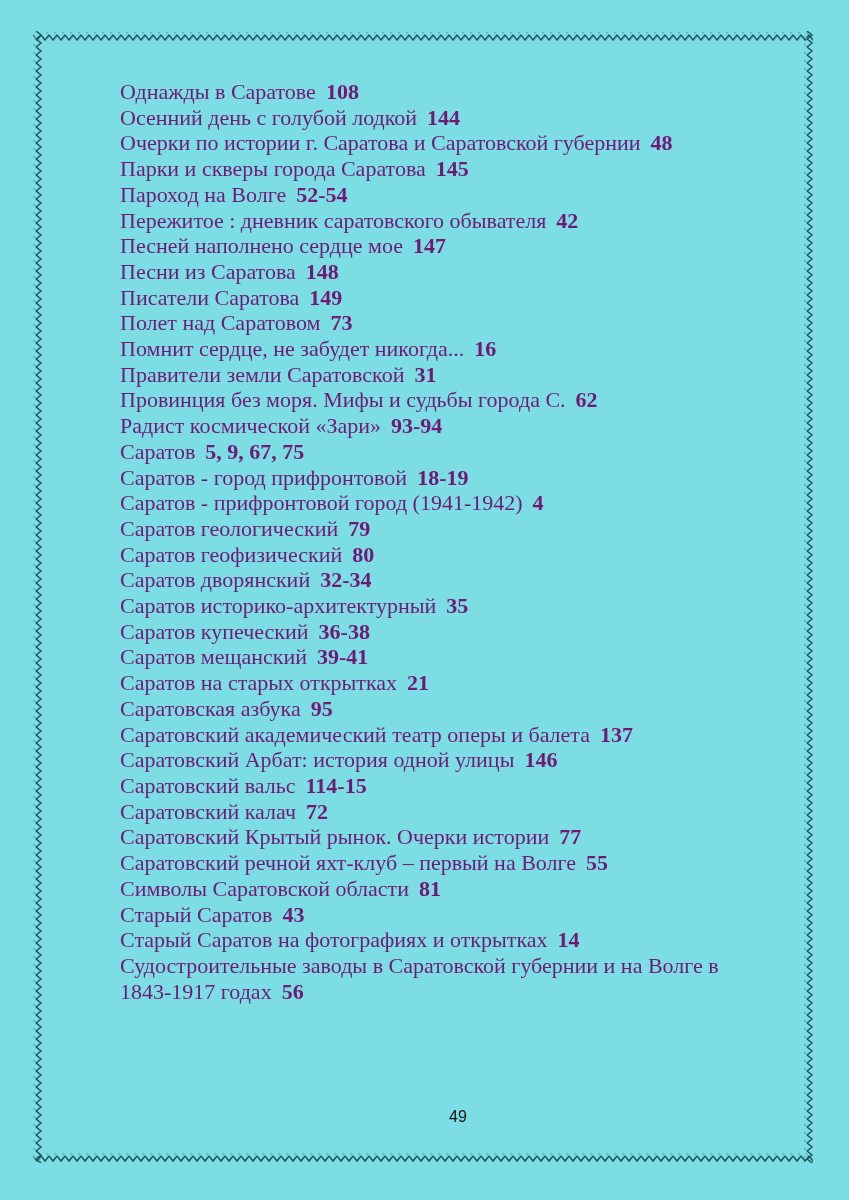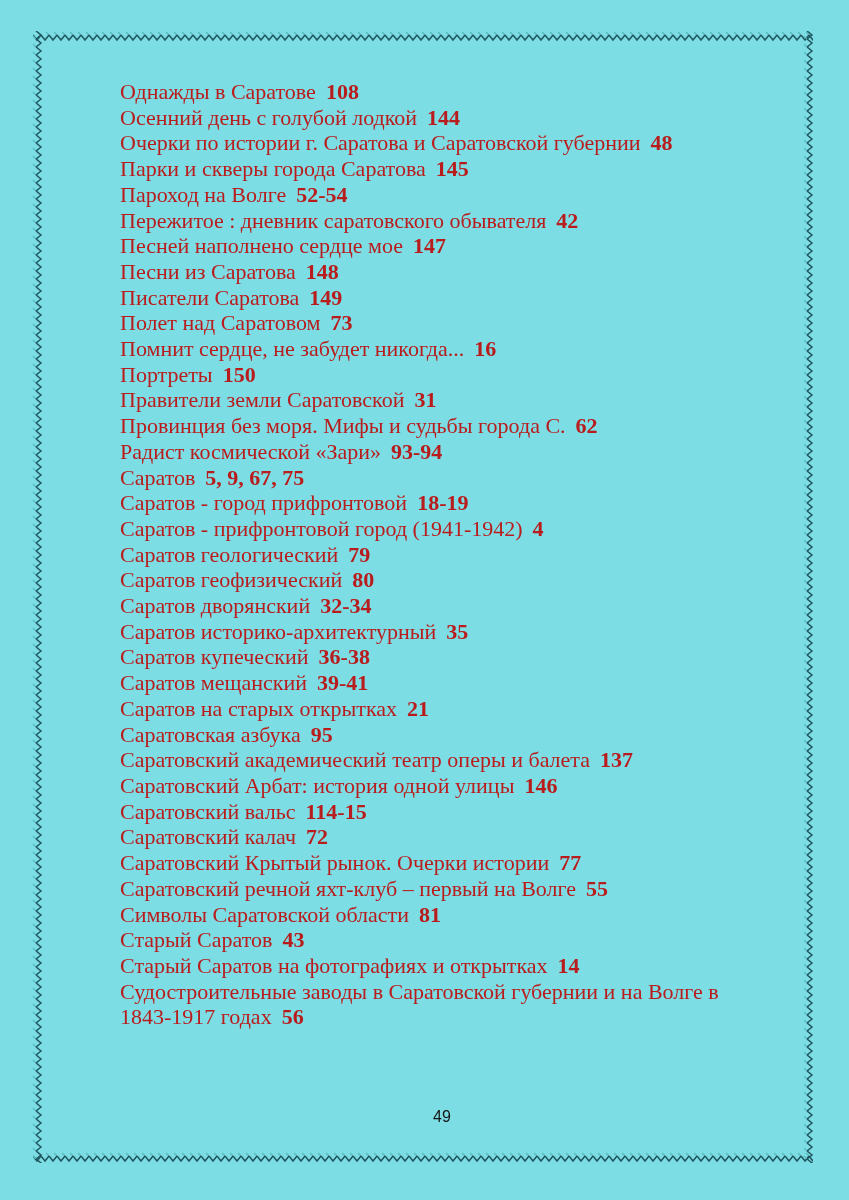--- a/index.html
+++ b/index.html
@@ -14,35 +14,35 @@
   .border-strip { position: absolute; display: block; }
   .border-strip.top    { left: 33px;  top: 31px;    }
   .border-strip.bottom { left: 33px;  top: 1152px;  }
   .border-strip.left   { left: 32px;  top: 31px;    }
   .border-strip.right  { left: 803px; top: 31px;    }
   .content {
     position: absolute;
     left: 120px;
     top: 79px;
     width: 676px;
-    color: #b91c1c;
+    color: #701a75;
   }
   .entry {
     font-size: 22px;
     line-height: 25.7px;
   }
   .entry-title { white-space: pre-wrap; }
   .entry-pages {
     font-weight: bold;
     margin-left: 10px;
     white-space: pre-wrap;
   }
   .page-number {
     position: absolute;
-    left: 104px;
+    left: 120px;
     top: 1108px;
     width: 676px;
     text-align: center;
     font-family: "Liberation Sans", sans-serif;
     font-size: 16px;
     color: #161616;
   }
 </style>
 </head>
 <body>
@@ -107,21 +107,20 @@
 
     <div class="entry"><span class="entry-title">Песни из Саратова</span><span class="entry-pages">148</span></div>
 
     <div class="entry"><span class="entry-title">Писатели Саратова</span><span class="entry-pages">149</span></div>
 
     <div class="entry"><span class="entry-title">Полет над Саратовом</span><span class="entry-pages">73</span></div>
 
 
     <div class="entry"><span class="entry-title">Помнит сердце, не забудет никогда...</span><span class="entry-pages">16</span></div>
 
-    <div class="entry"><span class="entry-title">Портреты</span><span class="entry-pages">150</span></div>
 
     <div class="entry"><span class="entry-title">Правители земли Саратовской</span><span class="entry-pages">31</span></div>
 
     <div class="entry"><span class="entry-title">Провинция без моря. Мифы и судьбы города С.</span><span class="entry-pages">62</span></div>
 
     <div class="entry"><span class="entry-title">Радист космической «Зари»</span><span class="entry-pages">93-94</span></div>
 
     <div class="entry"><span class="entry-title">Саратов</span><span class="entry-pages">5, 9, 67, 75</span></div>
 
     <div class="entry"><span class="entry-title">Саратов - город прифронтовой</span><span class="entry-pages">18-19</span></div>

